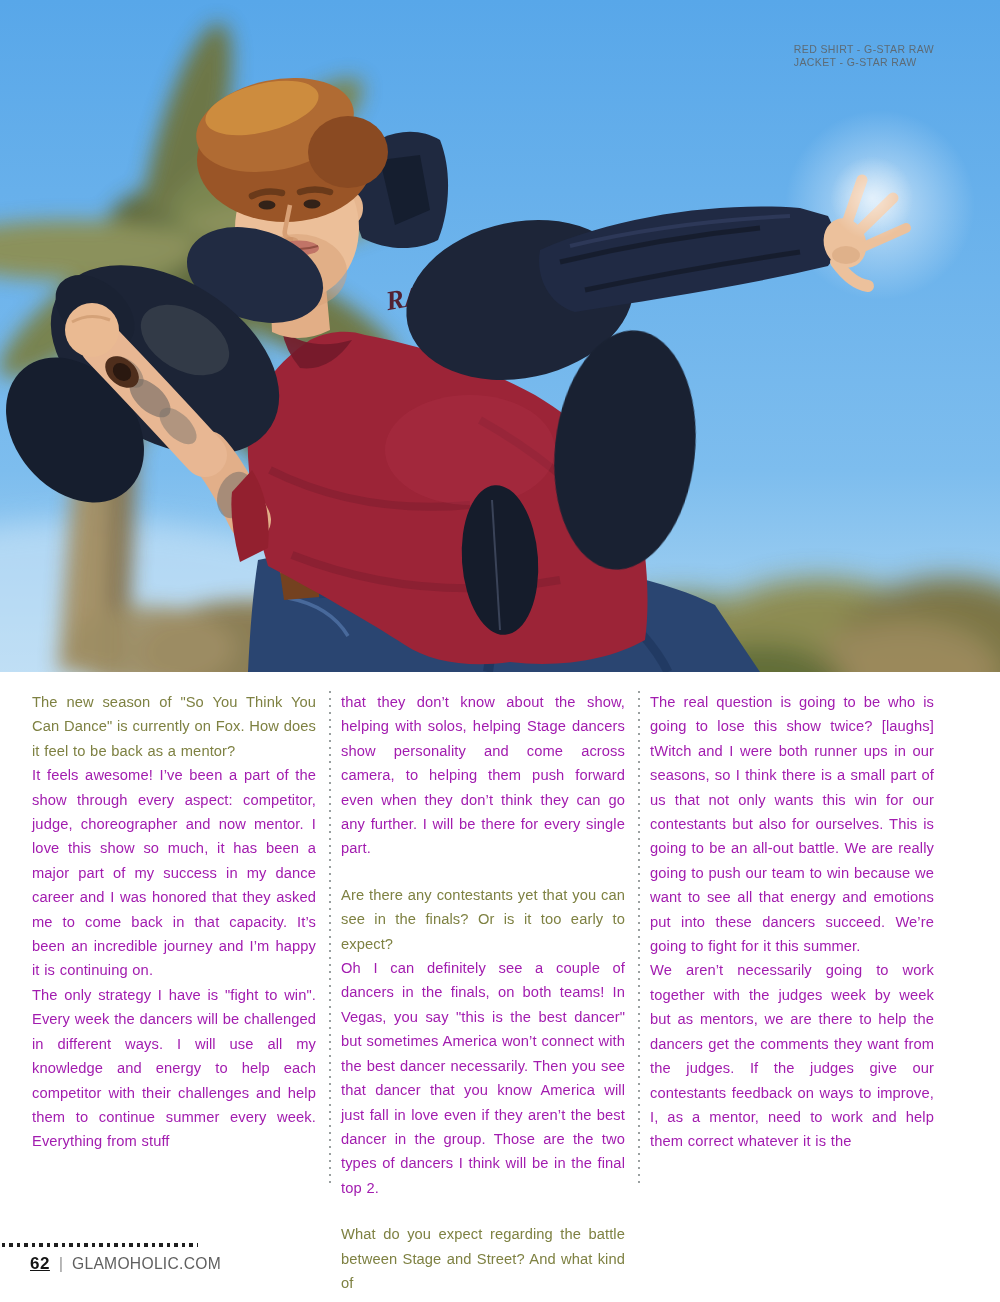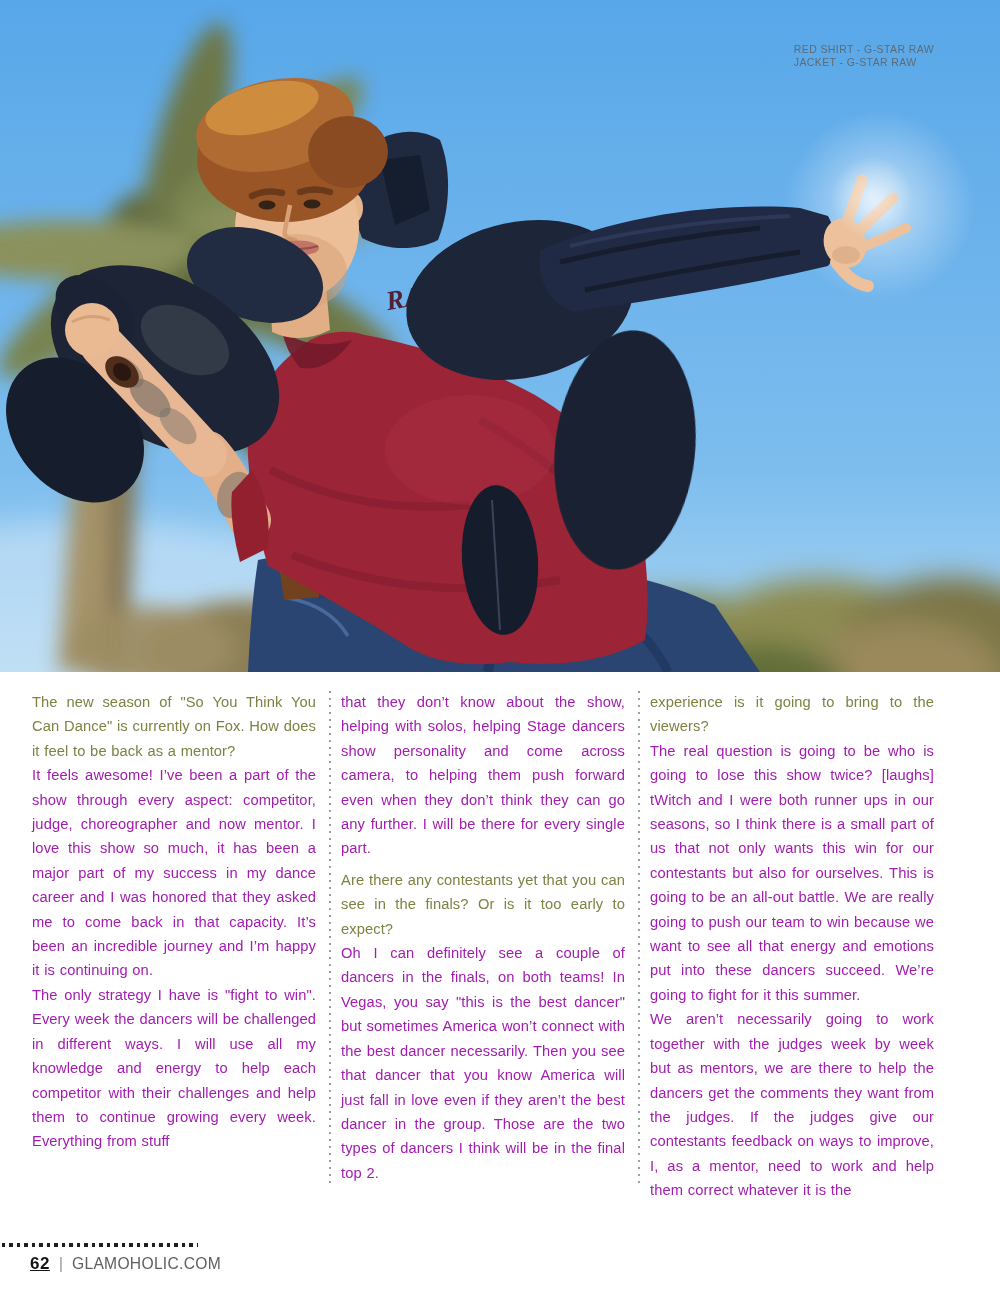--- a/index.html
+++ b/index.html
@@ -13,21 +13,21 @@
            font-size:10.5px;line-height:13px;font-weight:normal;
            color:#5d6b76;letter-spacing:.4px;margin-top:16px;}
 
   
   .article{position:absolute;top:690px;left:32px;width:902px;display:flex;justify-content:space-between;}
   .col{width:284px;}
   .para{margin:0;font-size:14.7px;line-height:24.4px;text-align:justify;
         letter-spacing:.1px;word-spacing:.5px;}
   .question{color:#7e8142;}
   .answer{color:#a21caf;}
-  .gap{margin-top:7px;}
+  .gap{margin-top:22px;}
 
   .divider{position:absolute;top:691px;height:497px;width:2px;
            background-image:repeating-linear-gradient(#9aa0a0 0 2px,transparent 2px 7px);}
   .divider.d1{left:329px;}
   .divider.d2{left:638px;}
 
   
   .footer{position:absolute;left:0;top:1243px;width:1000px;}
   .footer-rule{margin-left:2px;width:196px;height:4px;
                background-image:repeating-linear-gradient(90deg,#1e1e1e 0 3.5px,transparent 3.5px 7.5px);}
@@ -196,29 +196,29 @@
     <div class="credits">
       <div>RED SHIRT - G-STAR RAW</div>
       <div>JACKET - G-STAR RAW</div>
     </div>
   </div>
 
   <div class="article">
     <div class="col">
       <p class="para question">The new season of "So You Think You Can Dance" is currently on Fox. How does it feel to be back as a mentor?</p>
       <p class="para answer">It feels awesome! I’ve been a part of the show through every aspect: competitor, judge, choreographer and now mentor. I love this show so much, it has been a major part of my success in my dance career and I was honored that they asked me to come back in that capacity. It’s been an incredible journey and I’m happy it is continuing on.</p>
-      <p class="para answer">The only strategy I have is "fight to win". Every week the dancers will be challenged in different ways. I will use all my knowledge and energy to help each competitor with their challenges and help them to continue growing every week. Everything from stuff</p>
+      <p class="para answer">The only strategy I have is "fight to win". Every week the dancers will be challenged in different ways. I will use all my knowledge and energy to help each competitor with their challenges and help them to continue summer every week. Everything from stuff</p>
     </div>
     <div class="col">
       <p class="para answer">that they don’t know about the show, helping with solos, helping Stage dancers show personality and come across camera, to helping them push forward even when they don’t think they can go any further. I will be there for every single part.</p>
       <p class="para question gap">Are there any contestants yet that you can see in the finals? Or is it too early to expect?</p>
       <p class="para answer">Oh I can definitely see a couple of dancers in the finals, on both teams! In Vegas, you say "this is the best dancer" but sometimes America won’t connect with the best dancer necessarily. Then you see that dancer that you know America will just fall in love even if they aren’t the best dancer in the group. Those are the two types of dancers I think will be in the final top 2.</p>
+      <p class="para question gap">What do you expect regarding the battle between Stage and Street? And what kind of</p>
     </div>
     <div class="col">
-      <p class="para question">experience is it going to bring to the viewers?</p>
       <p class="para answer">The real question is going to be who is going to lose this show twice? [laughs] tWitch and I were both runner ups in our seasons, so I think there is a small part of us that not only wants this win for our contestants but also for ourselves. This is going to be an all-out battle. We are really going to push our team to win because we want to see all that energy and emotions put into these dancers succeed. We’re going to fight for it this summer.</p>
       <p class="para answer">We aren’t necessarily going to work together with the judges week by week but as mentors, we are there to help the dancers get the comments they want from the judges. If the judges give our contestants feedback on ways to improve, I, as a mentor, need to work and help them correct whatever it is the</p>
     </div>
   </div>
   <div class="divider d1"></div>
   <div class="divider d2"></div>
 
   <div class="footer">
     <div class="footer-rule"></div>
     <div class="footer-line">

